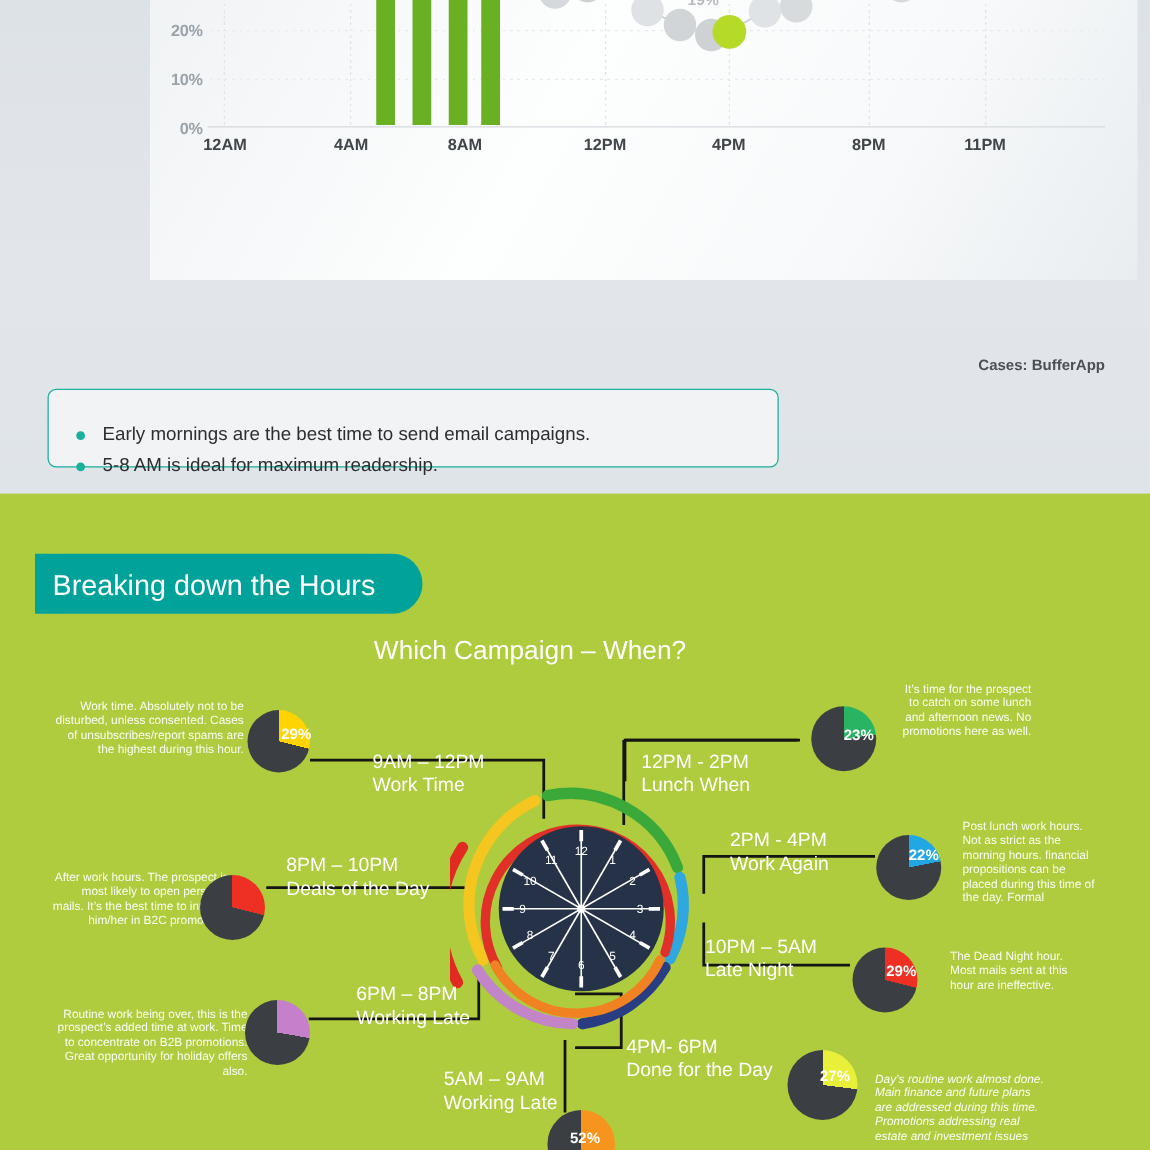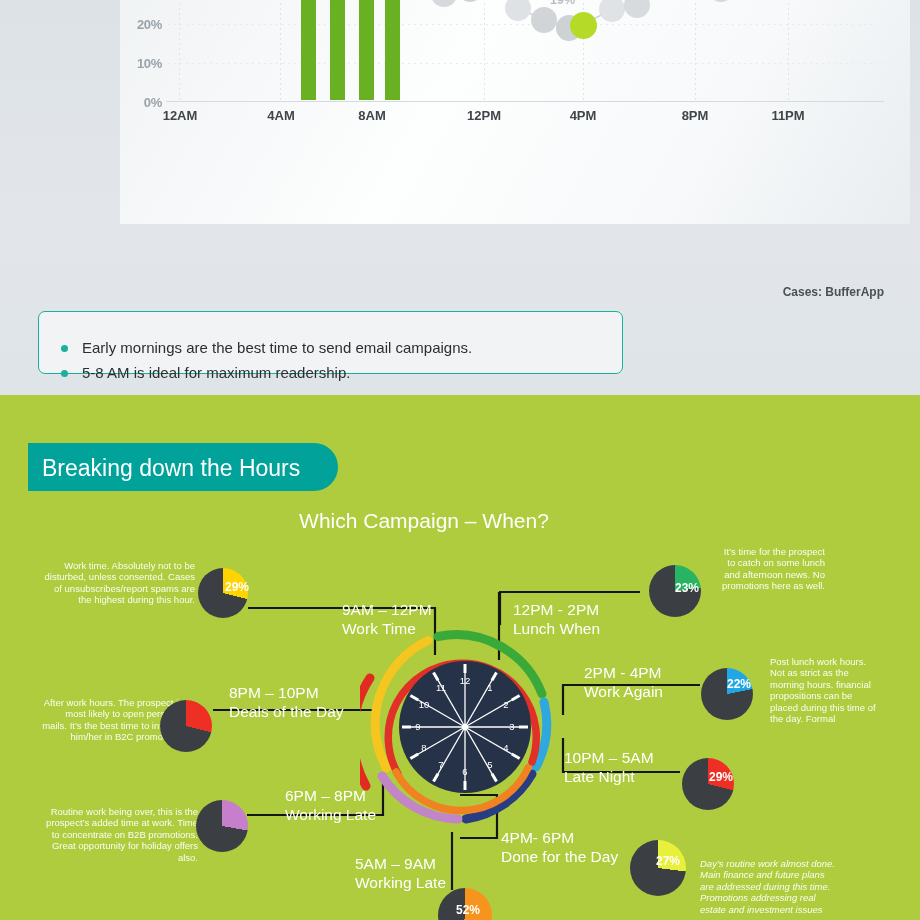--- a/index.html
+++ b/index.html
@@ -276,21 +276,21 @@
         <text x="64" y="86">10</text>
         <text x="81" y="69">11</text>
       </g>
     </svg>
   </div>
 
   <div class="desc r" style="left:40px; top:560px; width:155px;">Work time. Absolutely not to be disturbed, unless consented. Cases of unsubscribes/report spams are the highest during this hour.</div>
   <div class="pie" style="left:198px; top:568px; width:50px; height:50px;
        background:conic-gradient(#ffd400 0deg 104deg, #3b3f44 104deg 360deg);"></div>
   <div class="pie-pct" style="left:225px; top:580px;">29%</div>
-  <div class="slot-time" style="left:298px; top:600px;margin-left:44px;">
+  <div class="slot-time" style="left:298px; top:600px;">
     <span>9AM – 12PM</span><br>
     <span>Work Time</span>
   </div>
 
   <div class="slot-time" style="left:513px; top:600px;">
     <span>12PM - 2PM</span><br>
     <span>Lunch When</span>
   </div>
   <div class="pie" style="left:649px; top:565px; width:52px; height:52px;
        background:conic-gradient(#28b463 0deg 83deg, #3b3f44 83deg 360deg);"></div>
@@ -306,20 +306,21 @@
   <div class="pie-pct" style="left:727px; top:677px;">22%</div>
   <div class="desc l" style="left:770px; top:656px; width:112px;">Post lunch work hours. Not as strict as the morning hours. financial propositions can be placed during this time of the day. Formal</div>
 
   <div class="slot-time" style="left:564px; top:748px;">
     <span>10PM – 5AM</span><br>
     <span>Late Night</span>
   </div>
   <div class="pie" style="left:682px; top:758px; width:52px; height:52px;
        background:conic-gradient(#ee2f24 0deg 104deg, #3b3f44 104deg 360deg);"></div>
   <div class="pie-pct" style="left:709px; top:770px;">29%</div>
+  <div class="desc l" style="left:760px; top:760px; width:112px;">The Dead Night hour. Most mails sent at this hour are ineffective.</div>
 
   <div class="slot-time" style="left:501px; top:828px;">
     <span>4PM- 6PM</span><br>
     <span>Done for the Day</span>
   </div>
   <div class="pie" style="left:630px; top:840px; width:56px; height:56px;
        background:conic-gradient(#e8f03a 0deg 97deg, #3b3f44 97deg 360deg);"></div>
   <div class="pie-pct" style="left:656px; top:854px;">27%</div>
   <div class="desc l" style="left:700px; top:858px; width:135px;font-style:italic;">Day’s routine work almost done. Main finance and future plans are addressed during this time. Promotions addressing real estate and investment issues</div>
 

